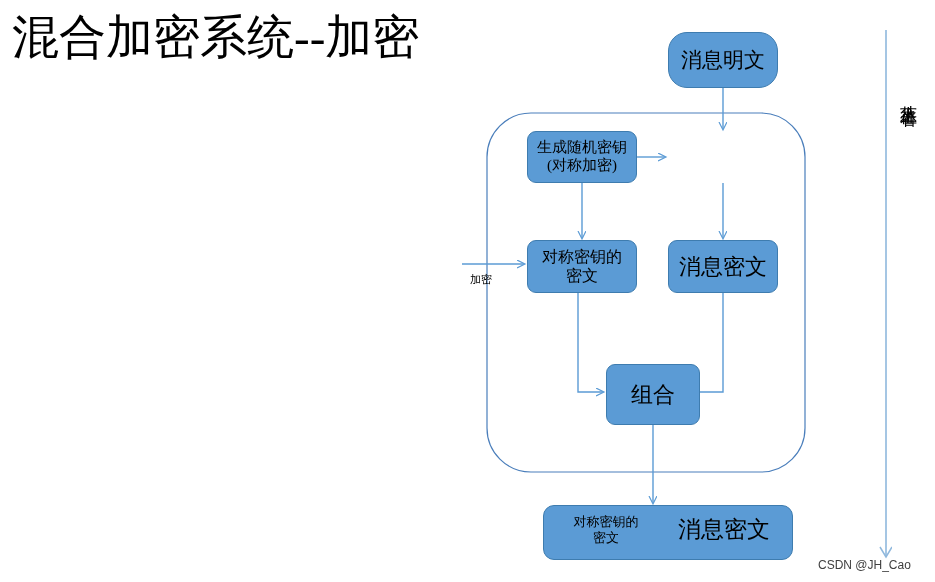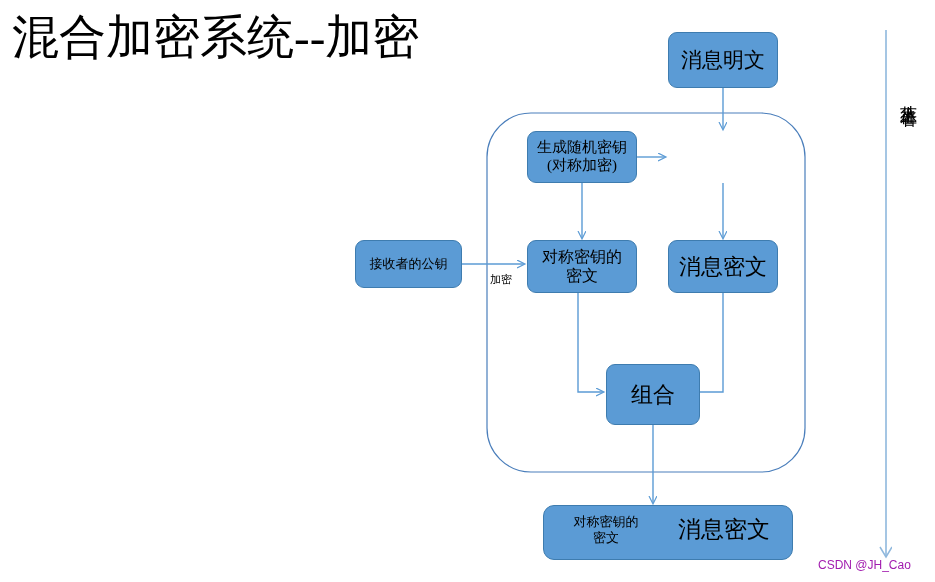--- a/index.html
+++ b/index.html
@@ -44,21 +44,21 @@
     align-items: center;
     justify-content: center;
     text-align: center;
     line-height: 1.18;
     font-family: "Liberation Serif", "DejaVu Serif", serif;
   }
   .node-lines {
     white-space: pre-line;
   }
   
-  #node-plaintext   { left: 668px; top: 32px;  width: 110px; height: 56px;  font-size: 21px; }
+  #node-plaintext   { left: 668px; top: 32px;  width: 110px; height: 56px;  font-size: 21px; border-radius: 19px; }
   #node-genkey      { left: 527px; top: 131px; width: 110px; height: 52px;  font-size: 15px; }
   #node-encrypt-msg { left: 668px; top: 131px; width: 110px; height: 52px;  font-size: 16px; }
   #node-pubkey      { left: 355px; top: 240px; width: 107px; height: 48px;  font-size: 13px; }
   #node-keycipher   { left: 527px; top: 240px; width: 110px; height: 53px;  font-size: 16px; }
   #node-msgcipher   { left: 668px; top: 240px; width: 110px; height: 53px;  font-size: 22px; }
   #node-combine     { left: 606px; top: 364px; width: 94px;  height: 61px;  font-size: 22px; }
   #node-output      { left: 543px; top: 505px; width: 250px; height: 55px;  border-radius: 11px;
                       display: block; }
   #node-output .out-small {
     position: absolute;
@@ -78,21 +78,20 @@
     font-size: 23px;
     line-height: 1.2;
     text-align: center;
   }
   .edge-label {
     position: absolute;
     font-size: 11px;
     color: #000000;
     font-family: "Liberation Serif", "DejaVu Serif", serif;
     white-space: nowrap;
-    margin-left: 20px;
   }
   #label-encrypt { left: 470px; top: 272px; }
   .vertical-note {
     position: absolute;
     left: 893px;
     top: 92px;
     width: 24px;
     font-size: 17px;
     line-height: 1.05;
     color: #000000;
@@ -100,21 +99,21 @@
     font-family: "Liberation Serif", "DejaVu Serif", serif;
     writing-mode: vertical-rl;
     text-orientation: upright;
     letter-spacing: 1px;
   }
   .watermark {
     position: absolute;
     left: 818px;
     top: 558px;
     font-size: 12px;
-    color: #a21caf;
+    color: #404040;
     font-family: "Liberation Sans", sans-serif;
     white-space: nowrap;
   }
 </style>
 </head>
 <body>
 
 <div id="canvas">
 
   <div class="title">混合加密系统--加密</div>
@@ -155,23 +154,20 @@
   <div class="node" id="node-plaintext">
     <span class="node-lines">消息明文</span>
   </div>
 
   <div class="node" id="node-genkey">
     <span class="node-lines">生成随机密钥
 (对称加密)</span>
   </div>
 
 
-  <div class="node" id="node-pubkey">
-    <span class="node-lines">接收者的公钥</span>
-  </div>
 
   <div class="node" id="node-keycipher">
     <span class="node-lines">对称密钥的
 密文</span>
   </div>
 
   <div class="node" id="node-msgcipher">
     <span class="node-lines">消息密文</span>
   </div>
 

